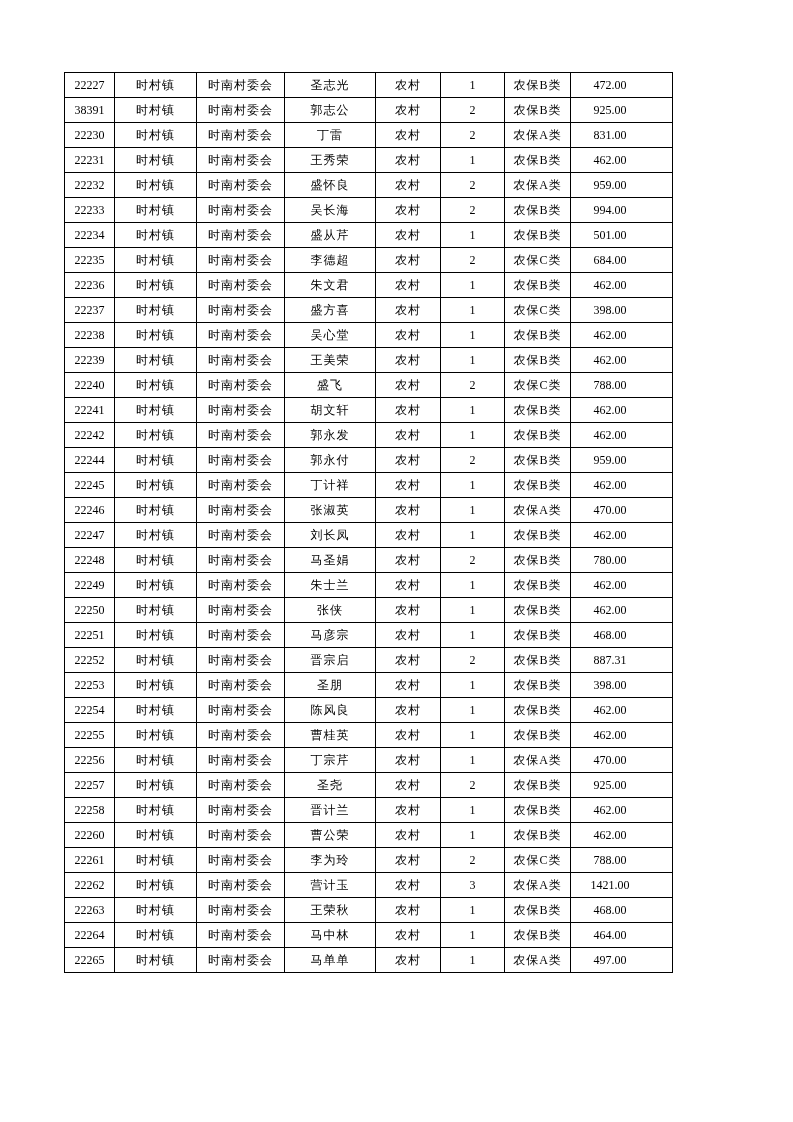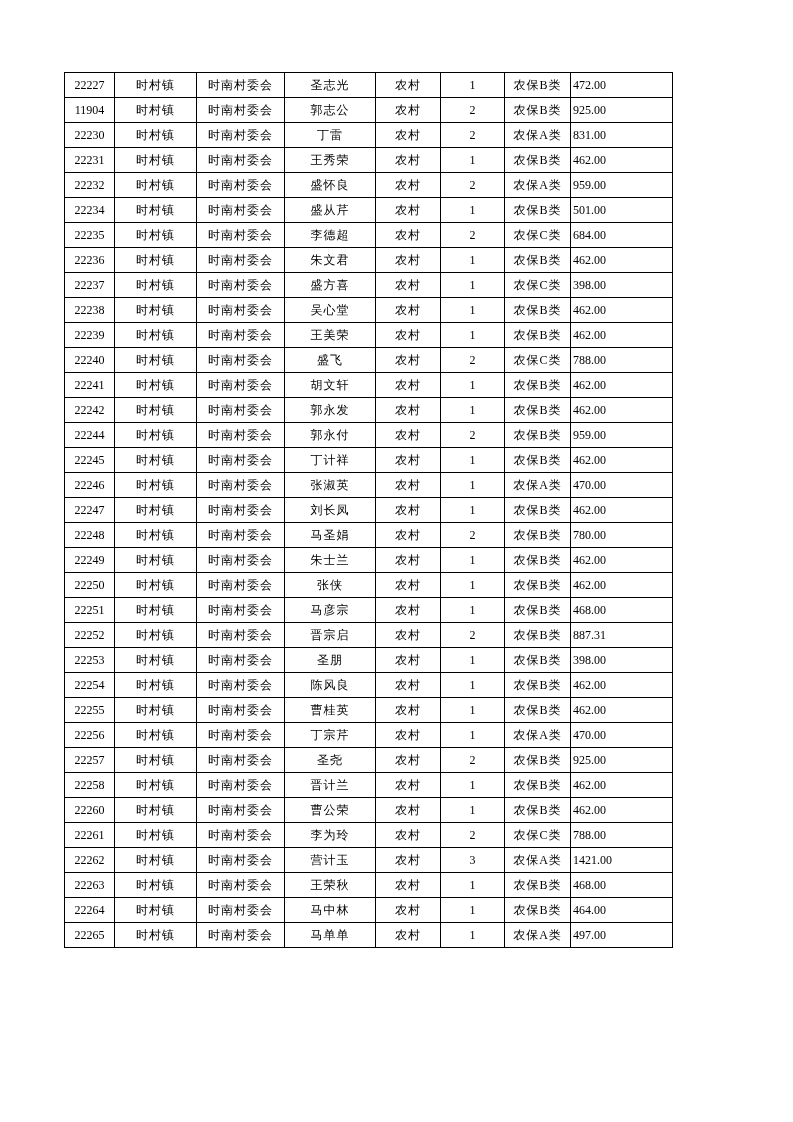--- a/index.html
+++ b/index.html
@@ -33,21 +33,21 @@
     height: 24px;
     font-size: 12px;
     line-height: 24px;
     text-align: center;
     padding: 0 2px;
     white-space: nowrap;
     overflow: hidden;
     letter-spacing: 1px;
   }
   table.data-table td.col-amount {
-    text-align: left;
+    text-align: center;
     padding-right: 25px;
     letter-spacing: 0;
     font-family: Liberation Serif, serif;
   }
   table.data-table td.col-id,
   table.data-table td.col-count {
     letter-spacing: 0;
   }
   col.col-id       { width: 50px; }
   col.col-town     { width: 82px; }
@@ -78,21 +78,21 @@
           <td class="col-id">22227</td>
           <td class="col-town">时村镇</td>
           <td class="col-village">时南村委会</td>
           <td class="col-name">圣志光</td>
           <td class="col-type">农村</td>
           <td class="col-count">1</td>
           <td class="col-category">农保B类</td>
           <td class="col-amount">472.00</td>
         </tr>
         <tr>
-          <td class="col-id">11904</td>
+          <td class="col-id">38391</td>
           <td class="col-town">时村镇</td>
           <td class="col-village">时南村委会</td>
           <td class="col-name">郭志公</td>
           <td class="col-type">农村</td>
           <td class="col-count">2</td>
           <td class="col-category">农保B类</td>
           <td class="col-amount">925.00</td>
         </tr>
         <tr>
           <td class="col-id">22230</td>
@@ -116,20 +116,30 @@
         </tr>
         <tr>
           <td class="col-id">22232</td>
           <td class="col-town">时村镇</td>
           <td class="col-village">时南村委会</td>
           <td class="col-name">盛怀良</td>
           <td class="col-type">农村</td>
           <td class="col-count">2</td>
           <td class="col-category">农保A类</td>
           <td class="col-amount">959.00</td>
+        </tr>
+        <tr>
+          <td class="col-id">22233</td>
+          <td class="col-town">时村镇</td>
+          <td class="col-village">时南村委会</td>
+          <td class="col-name">吴长海</td>
+          <td class="col-type">农村</td>
+          <td class="col-count">2</td>
+          <td class="col-category">农保B类</td>
+          <td class="col-amount">994.00</td>
         </tr>
         <tr>
           <td class="col-id">22234</td>
           <td class="col-town">时村镇</td>
           <td class="col-village">时南村委会</td>
           <td class="col-name">盛从芹</td>
           <td class="col-type">农村</td>
           <td class="col-count">1</td>
           <td class="col-category">农保B类</td>
           <td class="col-amount">501.00</td>

